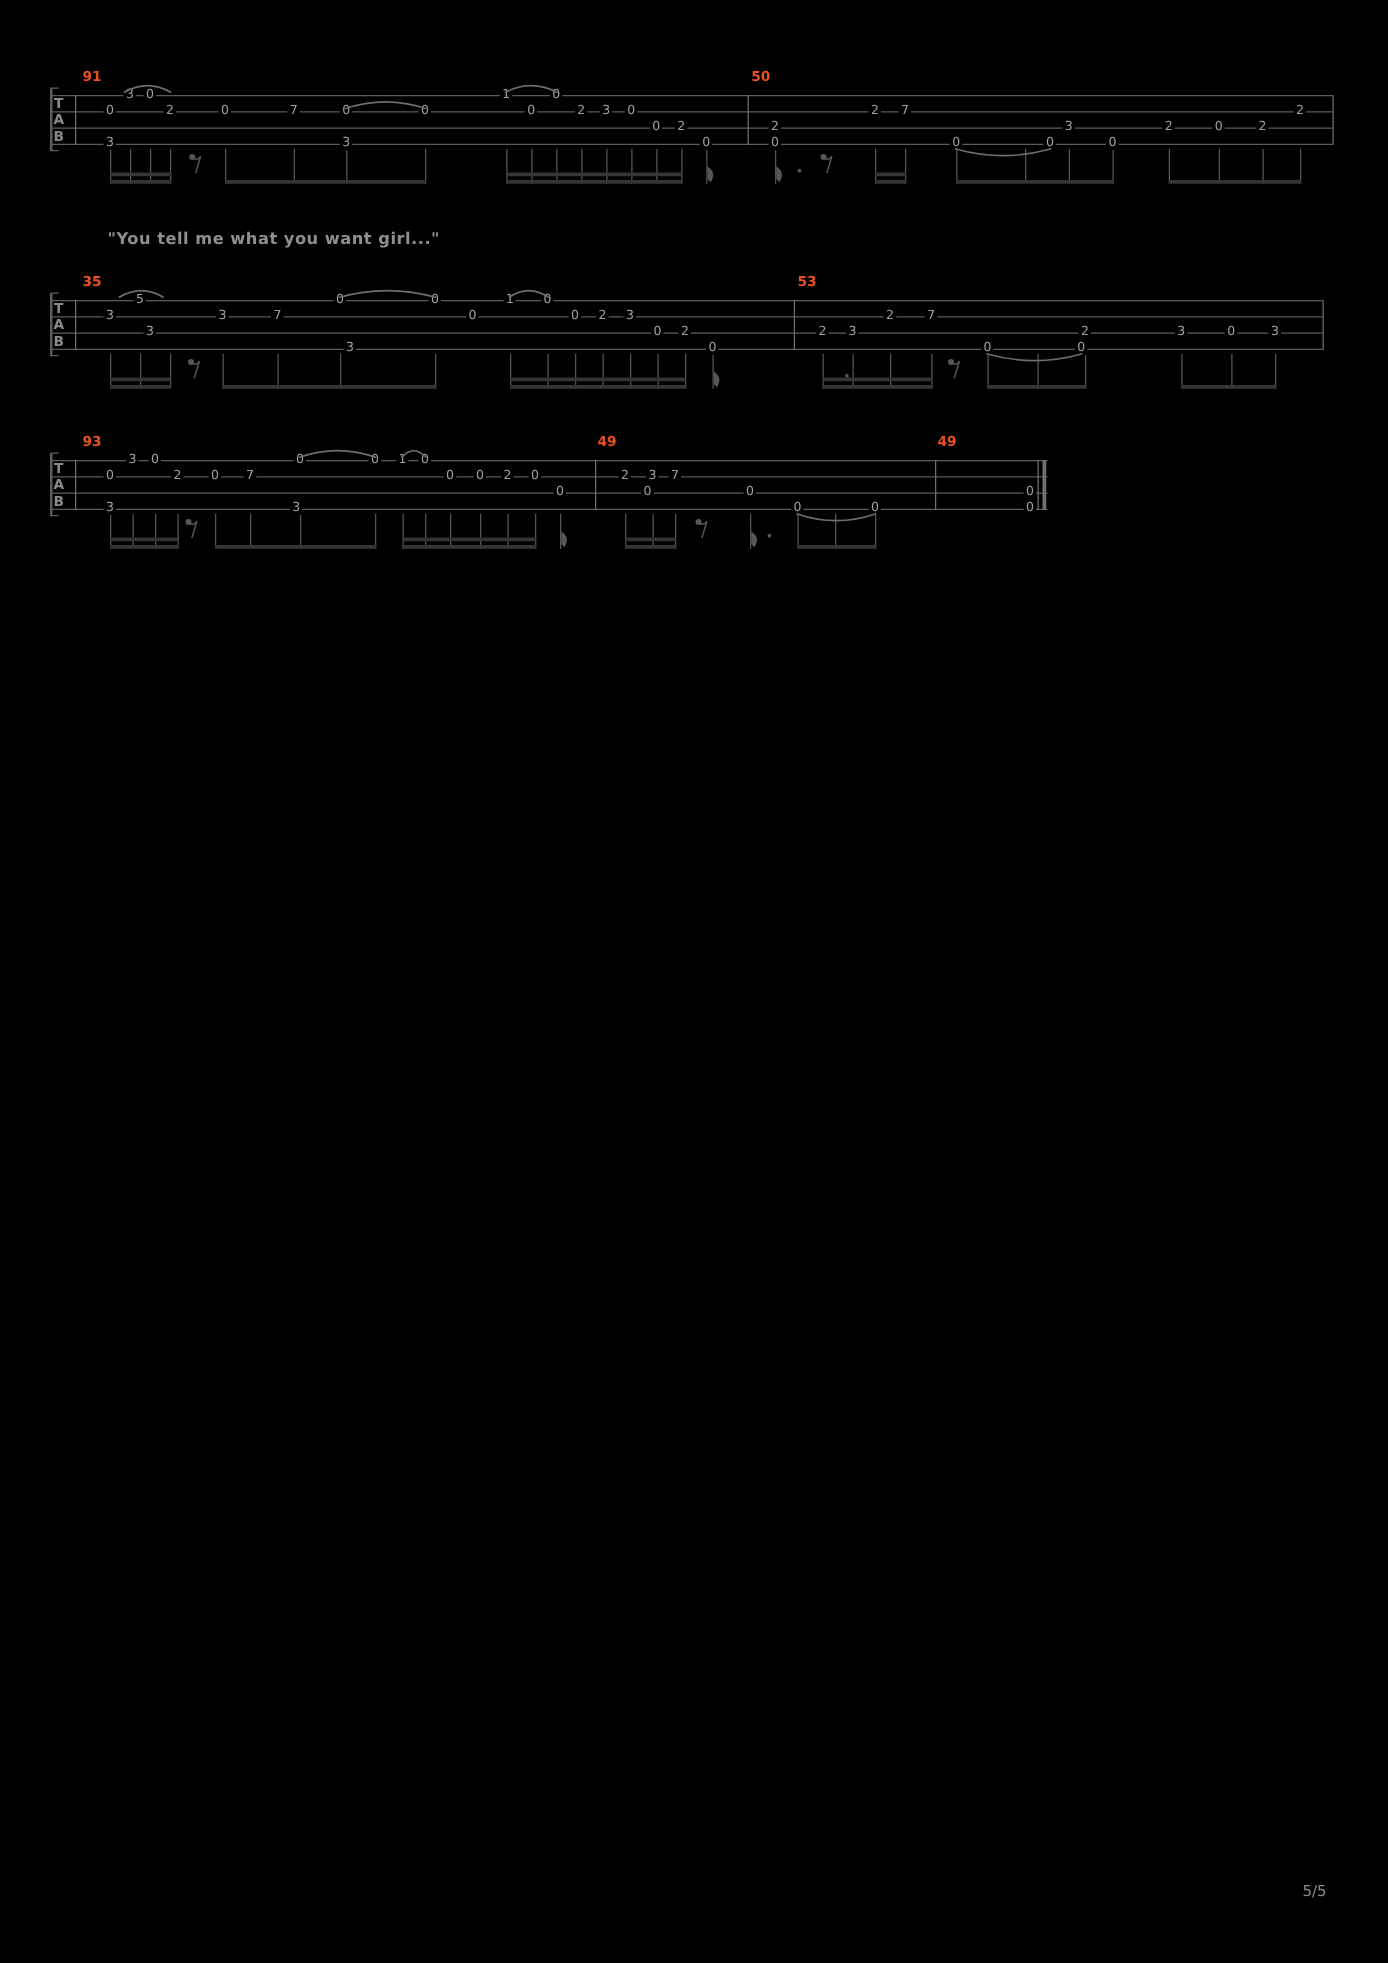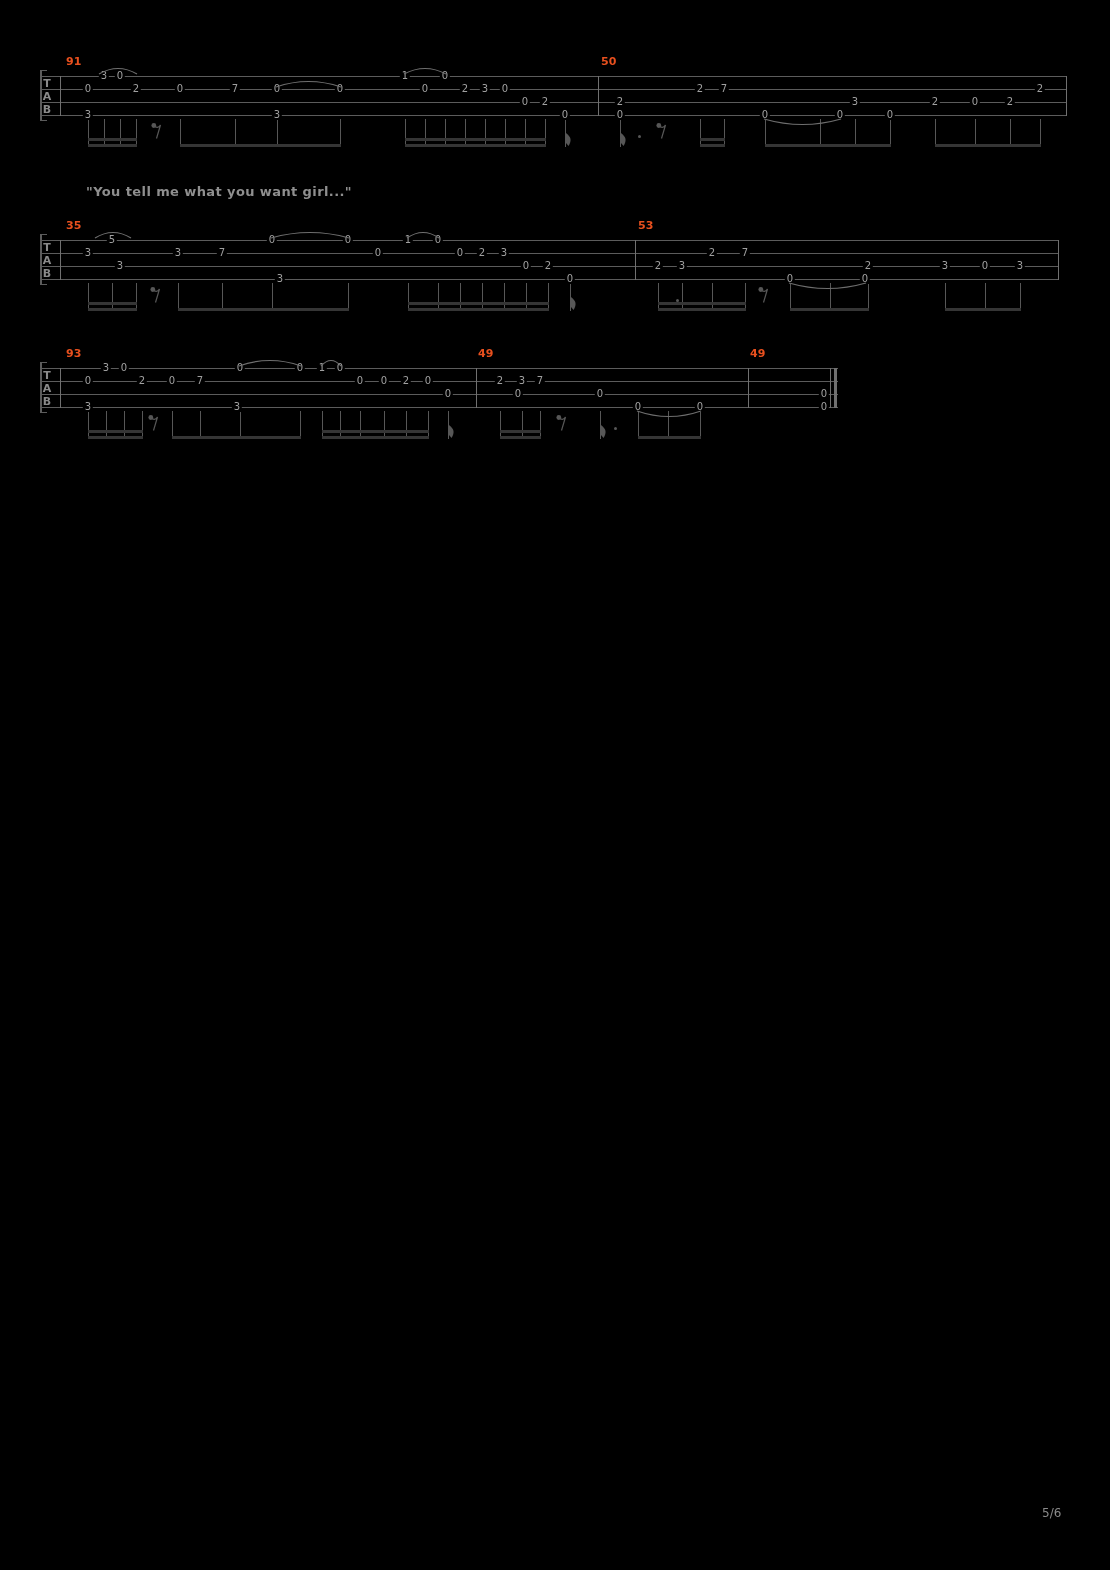--- a/index.html
+++ b/index.html
@@ -330,14 +330,14 @@
       <svg width="66" height="12" style="position: absolute; left: 237px; top: 355px; overflow: visible;">
         <path d="M2,11 Q33,0 64,11" stroke="#6e6e6e" stroke-width="1.2" fill="none"></path>
       </svg>
       <svg width="24" height="12" style="position: absolute; left: 319px; top: 355px; overflow: visible;">
         <path d="M2,11 Q12,0 22,11" stroke="#6e6e6e" stroke-width="1.2" fill="none"></path>
       </svg>
       <svg width="68" height="12" style="position: absolute; left: 635px; top: 410px; overflow: visible;">
         <path d="M2,1 Q34,12 66,1" stroke="#6e6e6e" stroke-width="1.2" fill="none"></path>
       </svg>
     </div>
-  <div class="pagenum" style="color: rgb(138, 138, 138);">5/6</div>
+  <div class="pagenum" style="color: rgb(138, 138, 138);">5/5</div>
 </div>
 
 </body></html>

